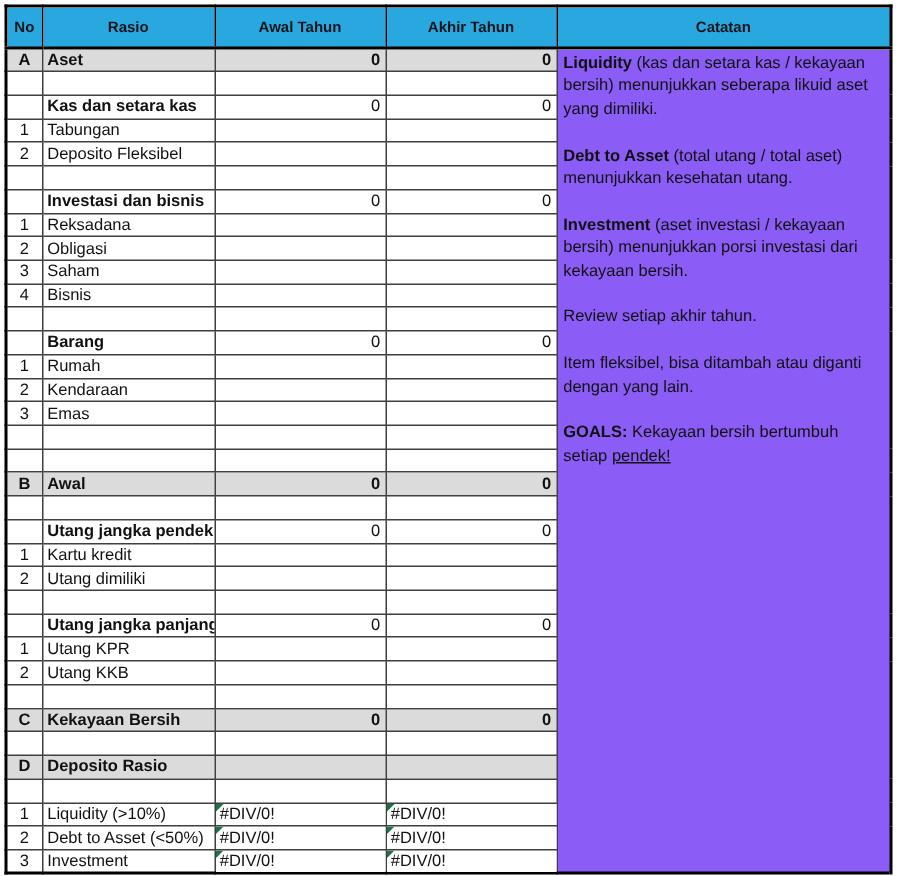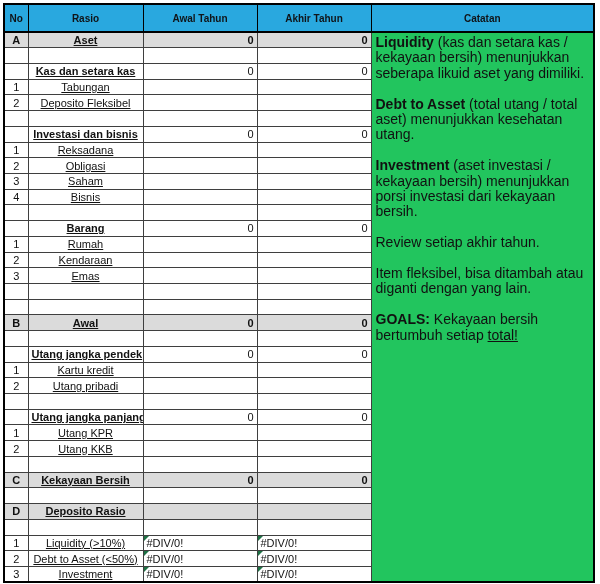--- a/index.html
+++ b/index.html
@@ -16,35 +16,35 @@
     border:1px solid #000;border-bottom:2px solid #000;
     height:26px;text-align:center;padding:0 2px;overflow:hidden;
   }
   tbody tr{height:15.72px;}
   td.cell{
     border:1px solid #3f3f3f;
     font-size:11px;padding:0 3px;overflow:hidden;white-space:nowrap;
     background:#fff;vertical-align:middle;
   }
   td.cell.col0{text-align:center;padding:0;}
-  td.cell.col1{text-align:center;text-decoration:underline;}
+  td.cell.col1{text-align:left;}
   td.cell.col2,td.cell.col3{text-align:right;}
   tr.row-section td.cell{background:var(--section-bg,#DBDBDB);font-weight:bold;}
   tr.row-subheader td.cell.col1{font-weight:bold;}
   tr.row-ratio td.cell.col2,tr.row-ratio td.cell.col3{text-align:left;position:relative;}
   td.error-cell{position:relative;}
   .err-tri{
     position:absolute;top:0;left:0;width:0;height:0;
     border-top:5px solid var(--err-green,#1E7145);
     border-right:5px solid transparent;
   }
   td.notes-cell{
     border:1px solid #3f3f3f;border-right:2px solid #000;
-    vertical-align:top;background:#22c55e;
-    padding:2px 4px 0 4px;font-size:14px;line-height:15.4px;
+    vertical-align:top;background:#8b5cf6;
+    padding:2px 4px 0 4px;font-size:11px;line-height:15.4px;
     font-weight:normal;text-align:left;overflow:hidden;
   }
   td.notes-cell p{margin:0 0 15.4px 0;}
   td.notes-cell p.extra-gap{margin-top:7px;}
   .b{font-weight:bold;}
   .u{text-decoration:underline;}
 </style>
 </head>
 <body>
 
@@ -71,21 +71,21 @@
           <td class="cell col0">A</td>
           <td class="cell col1">Aset</td>
           <td class="cell col2">0</td>
           <td class="cell col3">0</td>
           <td rowspan="35" class="notes-cell">
             <p><span class="b">Liquidity </span><span>(kas dan setara kas / kekayaan bersih) menunjukkan seberapa likuid aset yang dimiliki.</span></p>
             <p><span class="b">Debt to Asset </span><span>(total utang / total aset) menunjukkan kesehatan utang.</span></p>
             <p><span class="b">Investment </span><span>(aset investasi / kekayaan bersih) menunjukkan porsi investasi dari kekayaan bersih.</span></p>
             <p><span>Review setiap akhir tahun.</span></p>
             <p><span>Item fleksibel, bisa ditambah atau diganti dengan yang lain.</span></p>
-            <p class="extra-gap"><span class="b">GOALS:</span><span> Kekayaan bersih bertumbuh setiap </span><span class="u">total!</span></p>
+            <p class="extra-gap"><span class="b">GOALS:</span><span> Kekayaan bersih bertumbuh setiap </span><span class="u">pendek!</span></p>
           </td>
         </tr>
         <tr class="row-blank">
           <td class="cell col0"></td>
           <td class="cell col1"></td>
           <td class="cell col2"></td>
           <td class="cell col3"></td>
         </tr>
         <tr class="row-subheader">
           <td class="cell col0"></td>
@@ -202,21 +202,21 @@
           <td class="cell col3">0</td>
         </tr>
         <tr class="row-item">
           <td class="cell col0">1</td>
           <td class="cell col1">Kartu kredit</td>
           <td class="cell col2"></td>
           <td class="cell col3"></td>
         </tr>
         <tr class="row-item">
           <td class="cell col0">2</td>
-          <td class="cell col1">Utang pribadi</td>
+          <td class="cell col1">Utang dimiliki</td>
           <td class="cell col2"></td>
           <td class="cell col3"></td>
         </tr>
         <tr class="row-blank">
           <td class="cell col0"></td>
           <td class="cell col1"></td>
           <td class="cell col2"></td>
           <td class="cell col3"></td>
         </tr>
         <tr class="row-subheader">

